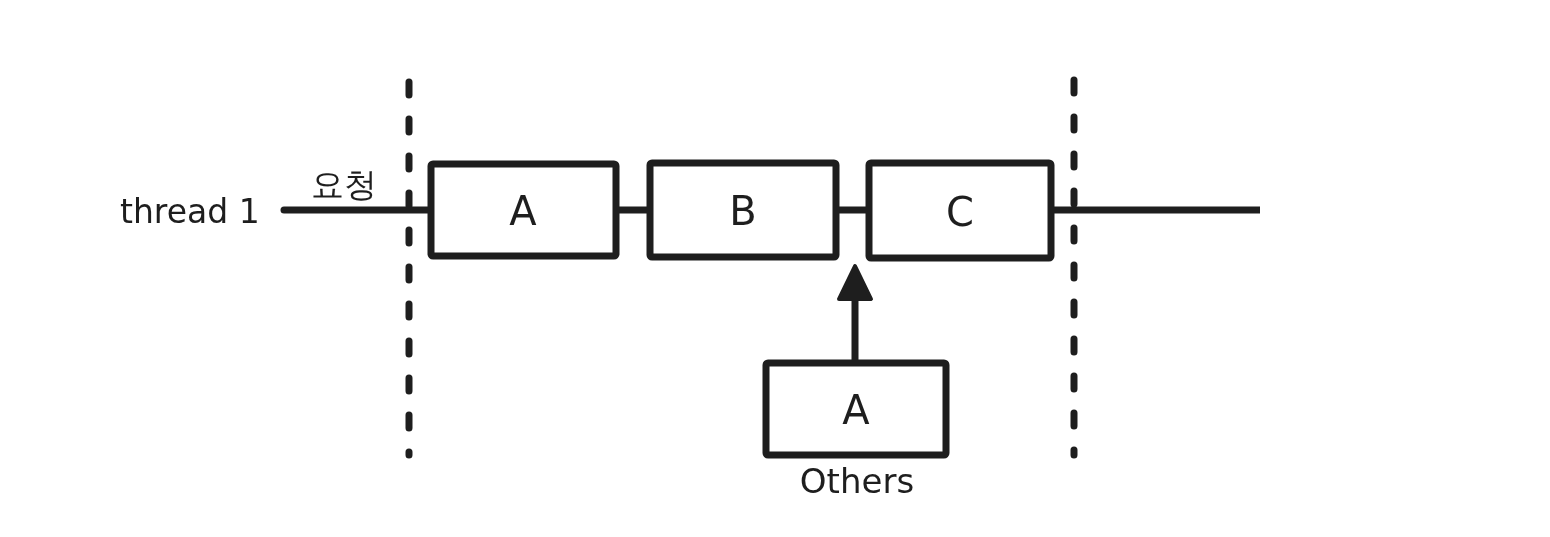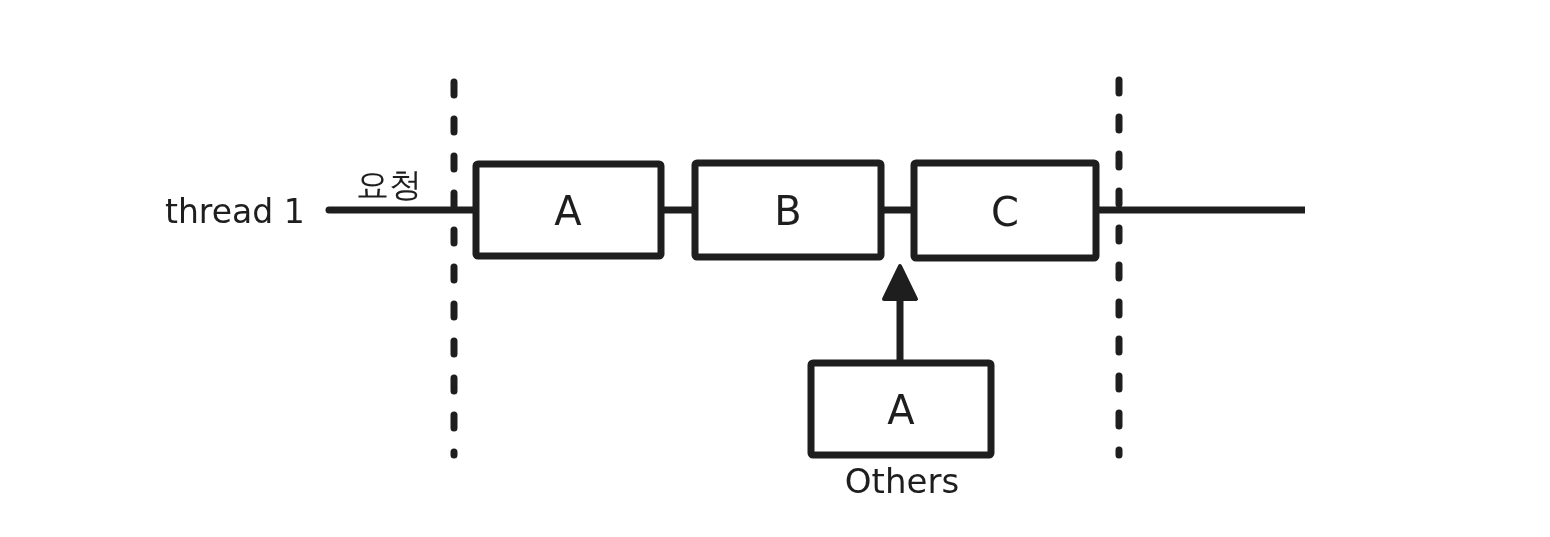--- a/index.html
+++ b/index.html
@@ -6,21 +6,20 @@
     margin: 0;
     padding: 0;
     background: #ffffff;
   }
   .canvas {
     position: relative;
     width: 1260px;
     height: 537px;
     background: #ffffff;
     overflow: hidden;
-    margin-left: 45px;
   }
   svg {
     display: block;
   }
   .stroke-line {
     stroke: #1e1e1e;
     stroke-width: 7;
     stroke-linecap: round;
     fill: none;
   }

